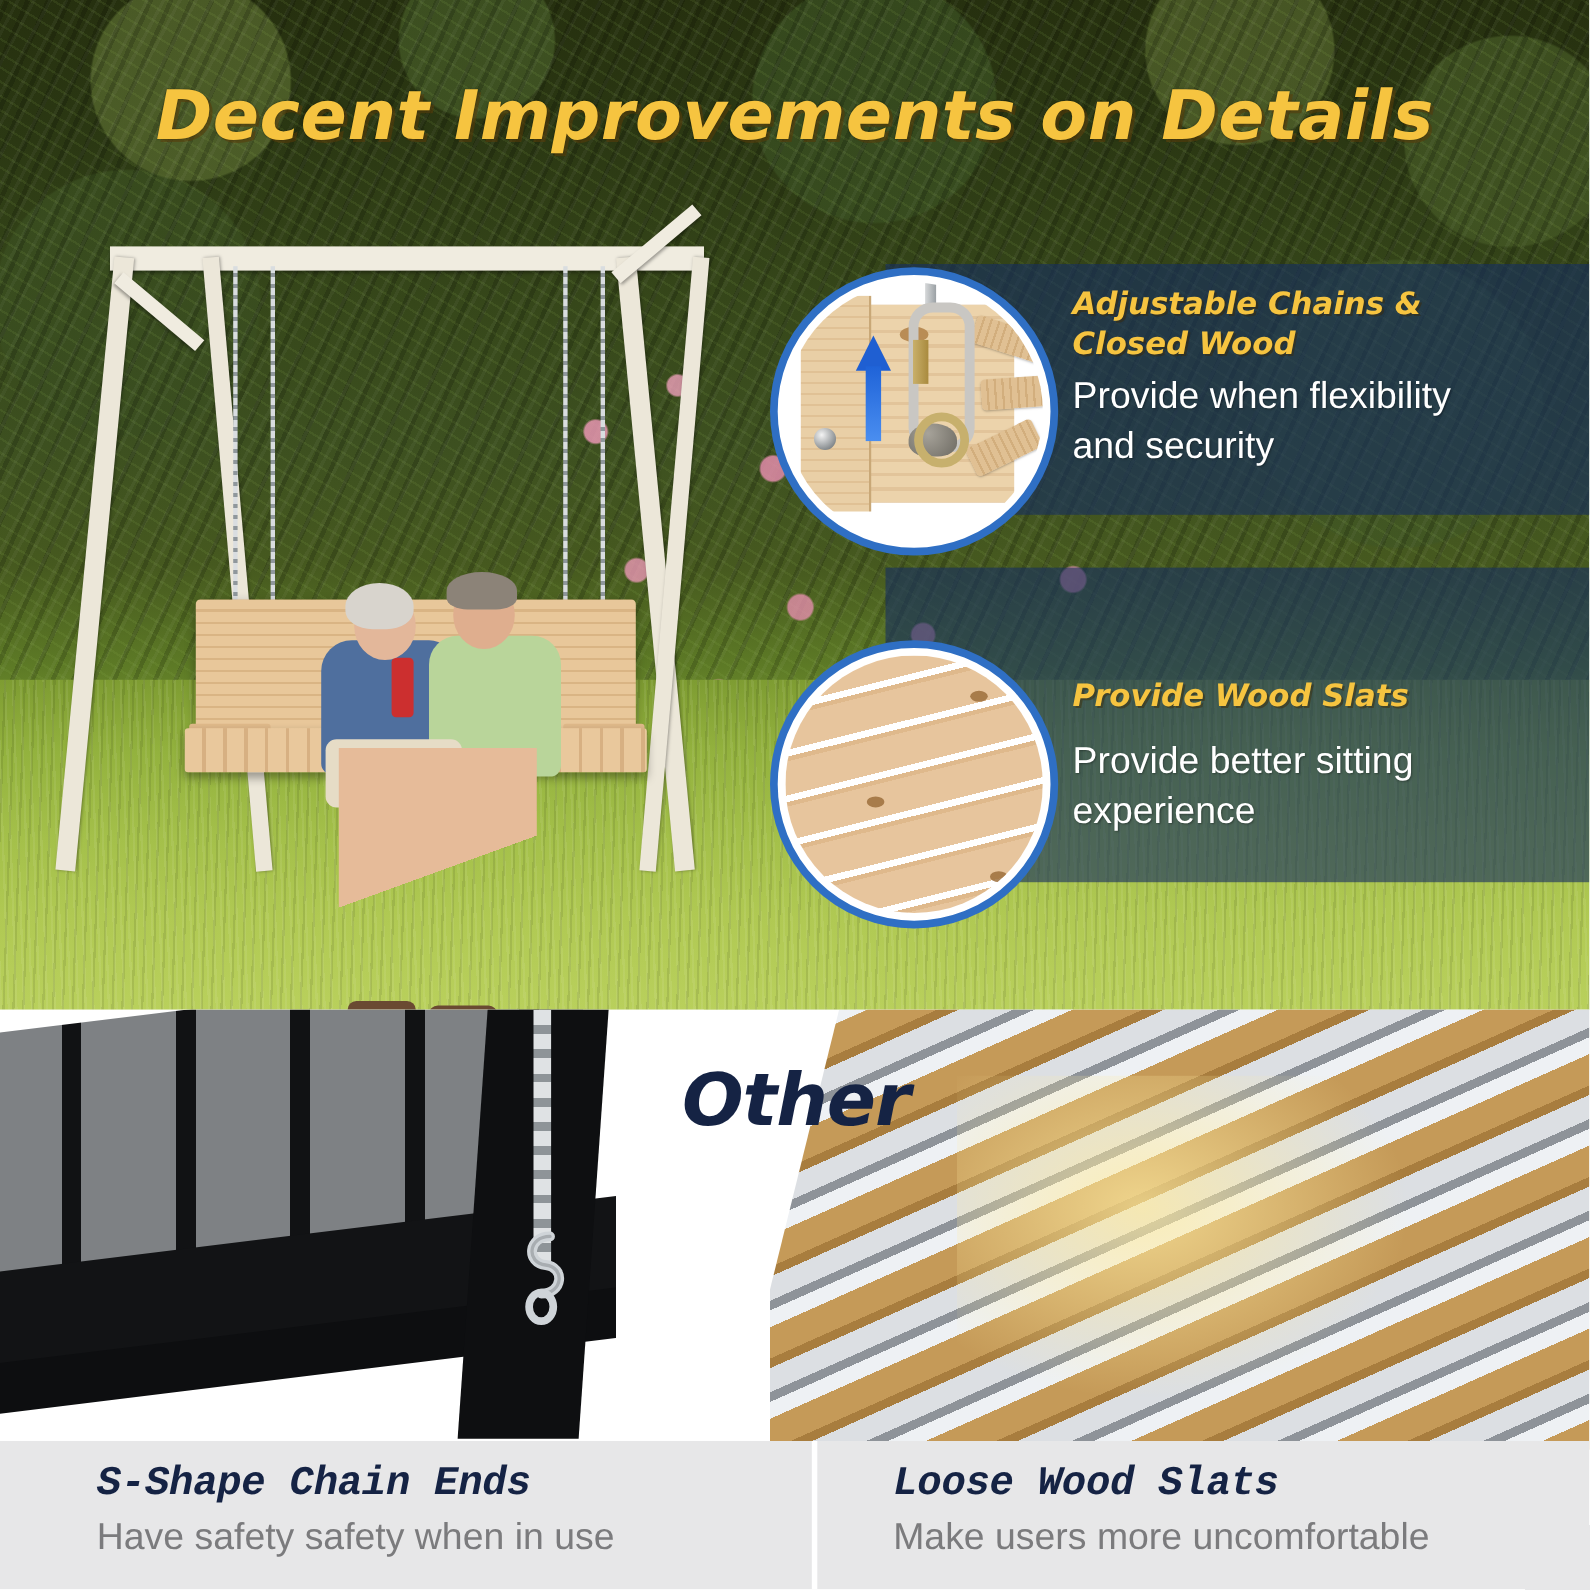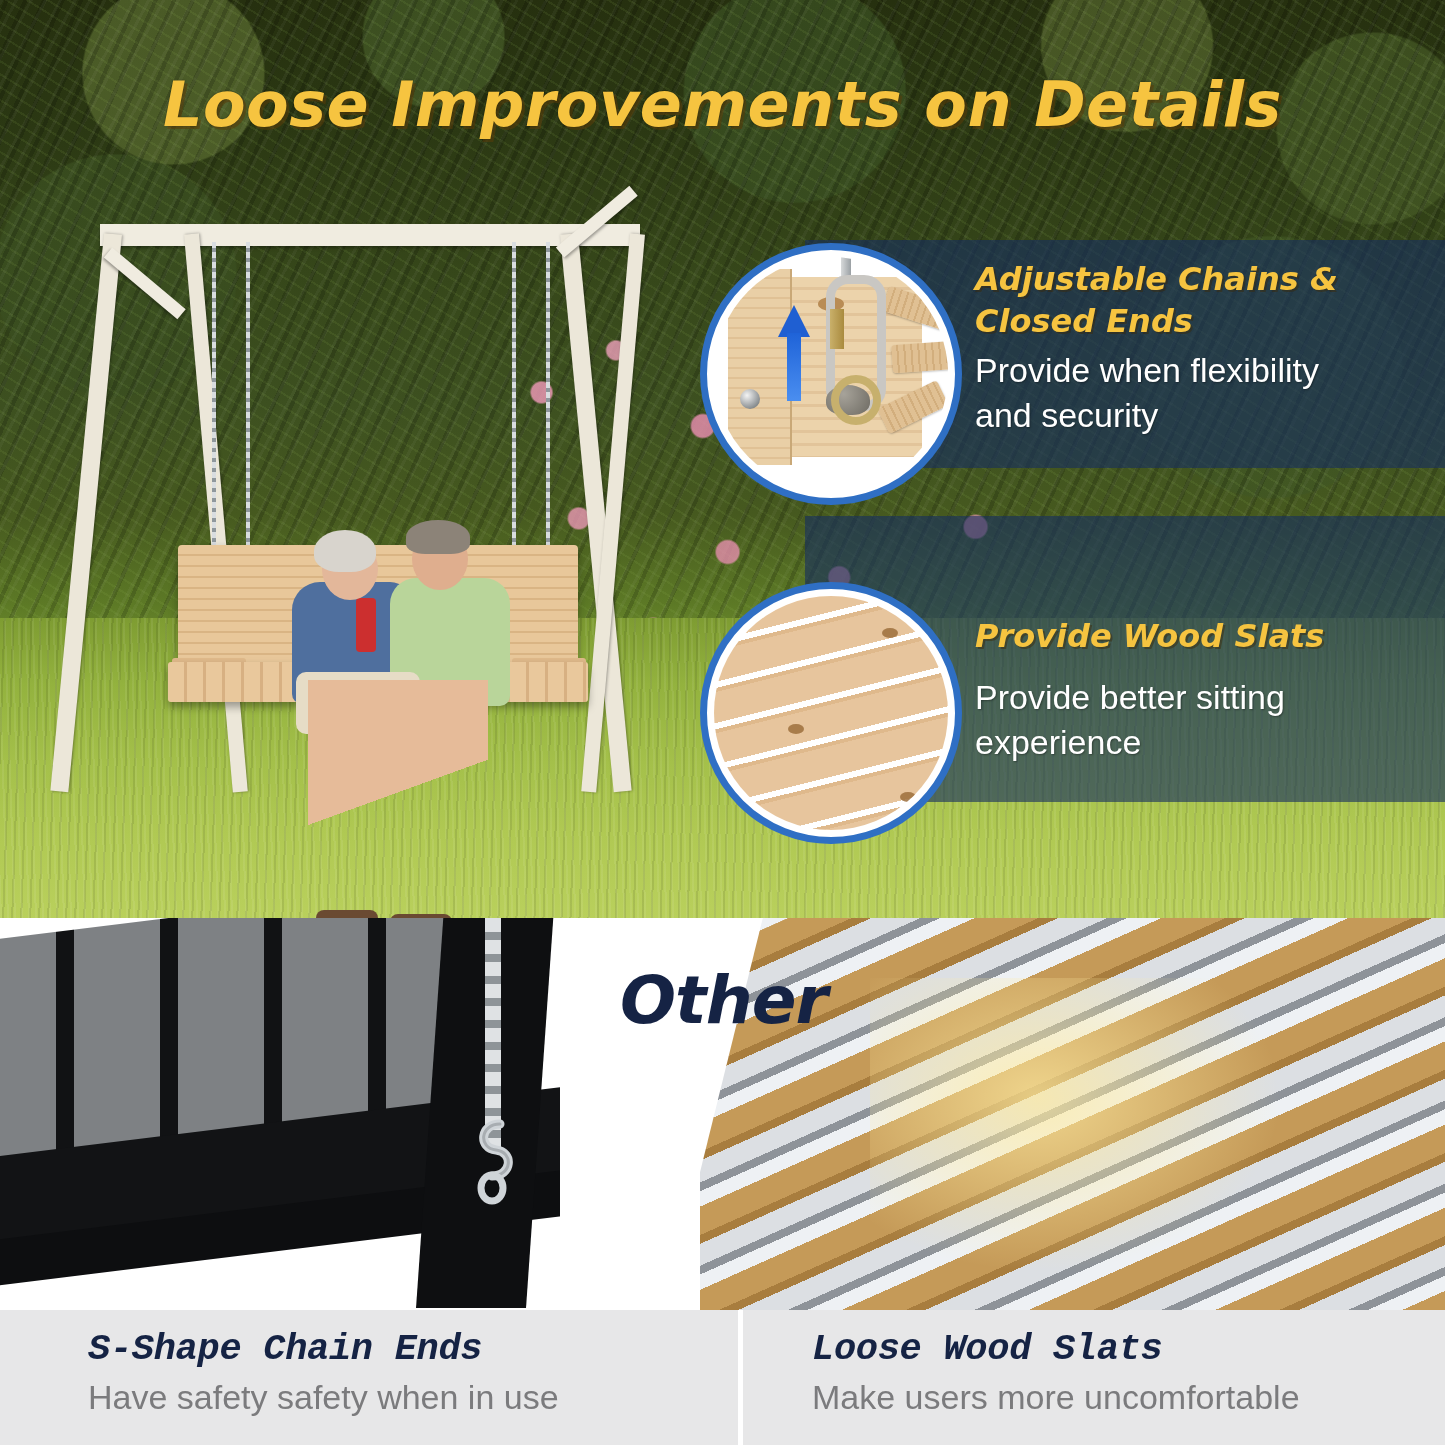--- a/index.html
+++ b/index.html
@@ -116,21 +116,21 @@
     position:absolute;
     background:rgba(23,47,96,.62);
   }
   .panel-1{left:805px;top:240px;width:640px;height:228px;}
   .panel-2{left:805px;top:516px;width:640px;height:286px;}
 
   .callout{position:absolute;}
   .callout-title{
     color:#f6c440;
     font-weight:bold;font-style:italic;
-    font-size:32px;line-height:1.32;
+    font-size:28px;line-height:1.32;
     text-shadow:2px 2px 0 rgba(60,40,5,.45);
     font-family:"DejaVu Sans","Liberation Sans",sans-serif;
     margin:0;
   }
   .callout-desc{
     color:#ffffff;
     font-size:34px;line-height:1.32;
     margin:6px 0 0 0;
     font-family:"Liberation Sans","DejaVu Sans",sans-serif;
     text-shadow:1px 1px 2px rgba(0,0,0,.35);
@@ -283,21 +283,21 @@
         <div class="p-man-body"></div>
         <div class="p-man-head"></div>
         <div class="p-man-hair"></div>
         <div class="shorts"></div>
         <div class="legs"></div>
         <div class="sandal" style="left:256px;top:700px;"></div>
         <div class="sandal" style="left:330px;top:704px;"></div>
       </div>
     </div>
 
-    <div class="title">Loose Improvements on Details</div>
+    <div class="title">Decent Improvements on Details</div>
 
     <div class="panel panel-1"></div>
     <div class="panel panel-2"></div>
 
     <div class="circle circ-1">
       <div class="circle-inner">
         <div class="hw">
           <div class="hw-back"></div>
           <div class="hw-knot"></div>
           <div class="hw-plank"></div>
@@ -323,21 +323,21 @@
         <div class="slats-dense">
           <div class="slat-knot" style="left:168px;top:32px;"></div>
           <div class="slat-knot" style="left:74px;top:128px;"></div>
           <div class="slat-knot" style="left:186px;top:196px;"></div>
         </div>
       </div>
     </div>
 
     <div class="callout c1">
       <p class="callout-title">Adjustable Chains &amp;</p>
-      <p class="callout-title">Closed Ends</p>
+      <p class="callout-title">Closed Wood</p>
       <p class="callout-desc">Provide when flexibility</p>
       <p class="callout-desc" style="margin-top:0">and security</p>
     </div>
 
     <div class="callout c2">
       <p class="callout-title">Provide Wood Slats</p>
       <p class="callout-desc" style="margin-top:18px">Provide better sitting</p>
       <p class="callout-desc" style="margin-top:0">experience</p>
     </div>
   </div>

